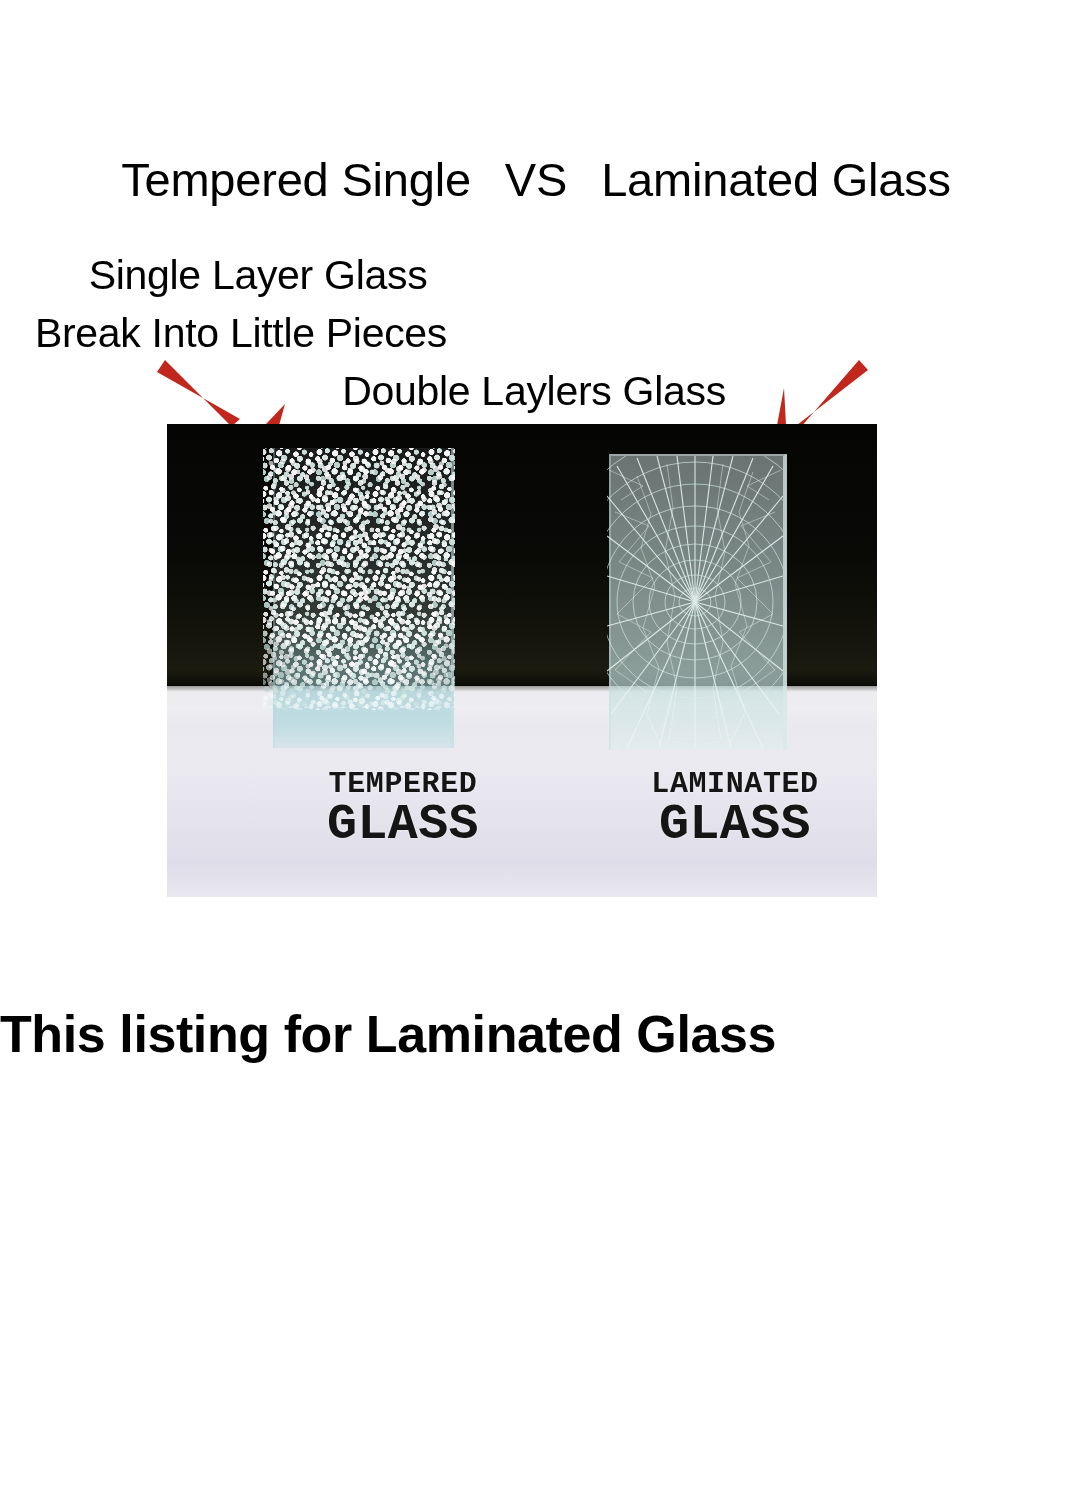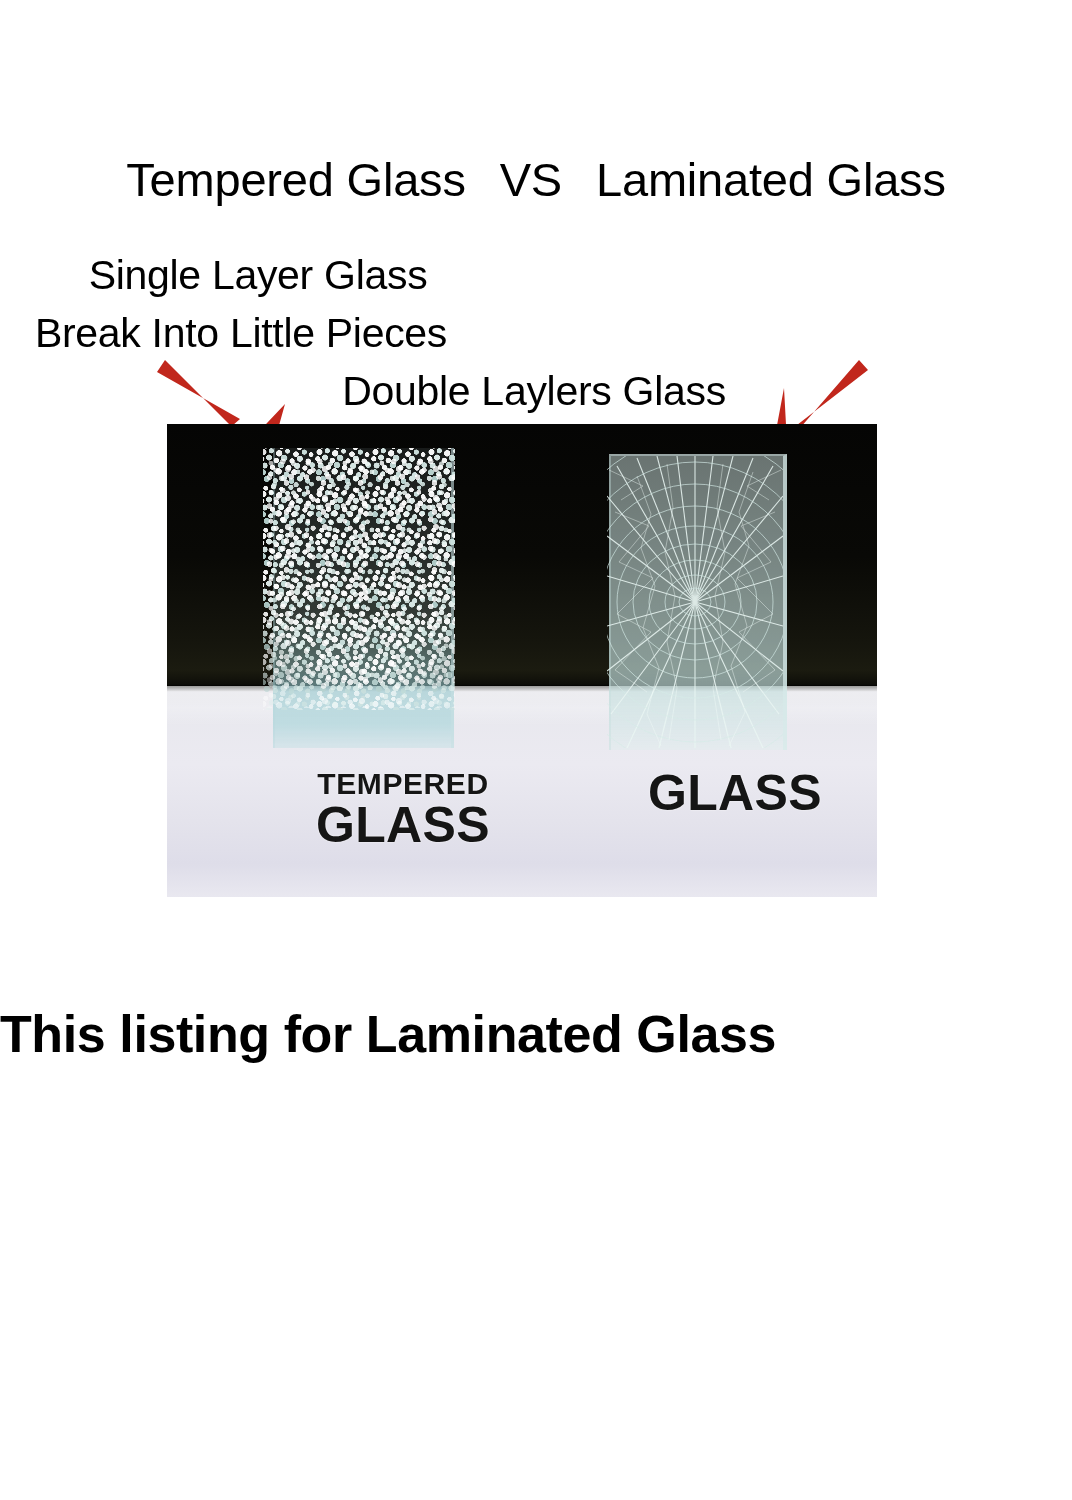--- a/index.html
+++ b/index.html
@@ -237,21 +237,21 @@
     width: 176px; height: 292px;
     opacity: 0.92;
     filter: blur(0.35px);
   }
 
   
   .cap {
     position: absolute;
     text-align: center;
     color: #151515;
-    font-family: Liberation Sans, sans-serif;
+    font-family: Liberation Mono, monospace;
     font-weight: 700;
     text-shadow: 0 0 2px rgba(255,255,255,0.9);
   }
   .cap .small {
     display: block;
     font-size: 30px;
     line-height: 32px;
     letter-spacing: 0.6px;
   }
   .cap .big {
@@ -274,21 +274,21 @@
     line-height: 62px;
     font-weight: 600;
     letter-spacing: -0.4px;
     white-space: nowrap;
   }
 </style>
 </head>
 <body>
 
 <div class="headline">
-  <span class="seg">Tempered Glass</span><span class="seg vs">VS</span><span class="seg">Laminated Glass</span>
+  <span class="seg">Tempered Single</span><span class="seg vs">VS</span><span class="seg">Laminated Glass</span>
 </div>
 
 <div class="cols">
   <div class="col col-left">
     <span class="l1">Single Layer Glass</span>
     <span class="l2">Break Into Little Pieces</span>
   </div>
   <div class="col col-right">
     <span class="l1">Double Laylers Glass</span>
     <span class="l2">Cracks Like A Spider Web</span>
@@ -386,17 +386,18 @@
         <path d="M174 14 L140 30 L162 44"></path>
       </g>
     </svg>
   </div>
 
   <div class="cap cap-tempered">
     <span class="small">TEMPERED</span>
     <span class="big">GLASS</span>
   </div>
   <div class="cap cap-laminated">
+    <span class="small">LAMINATED</span>
     <span class="big">GLASS</span>
   </div>
 </div>
 
 <div class="footer">This listing for Laminated Glass</div>
 
 </body></html>

